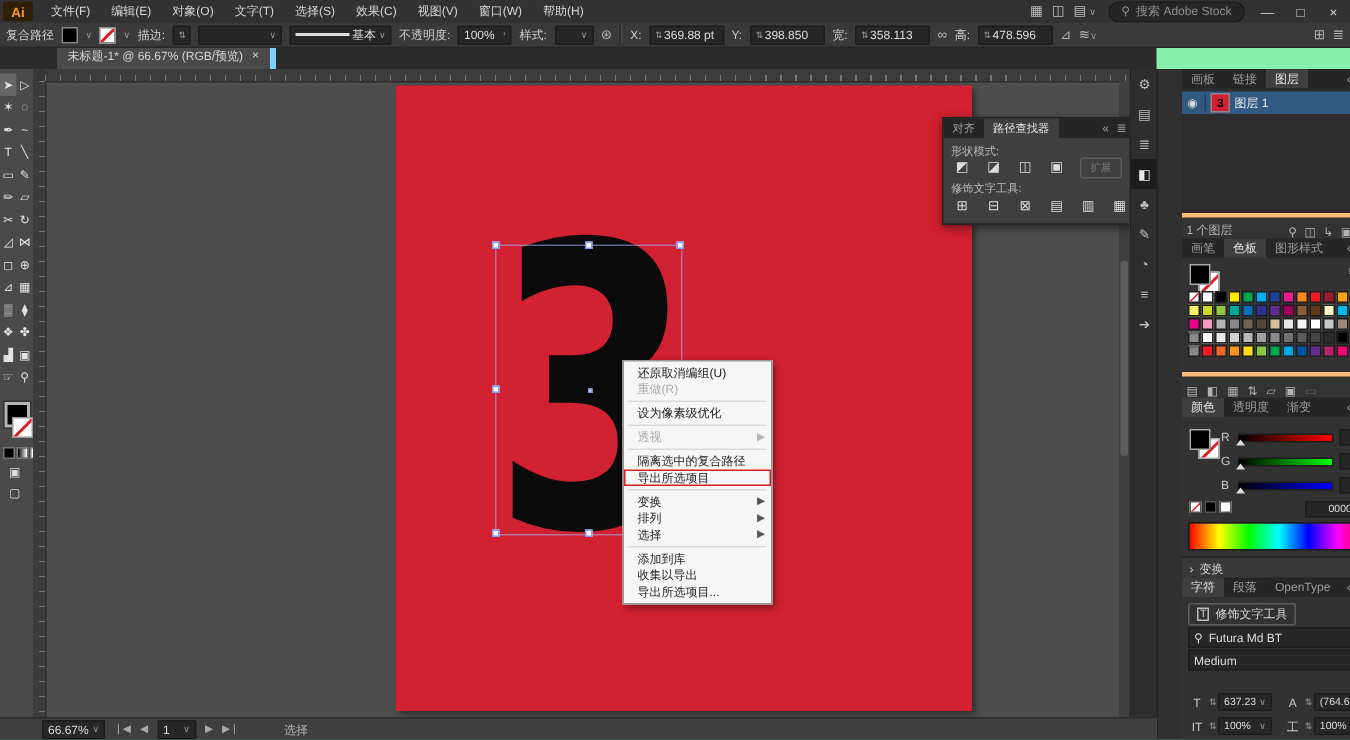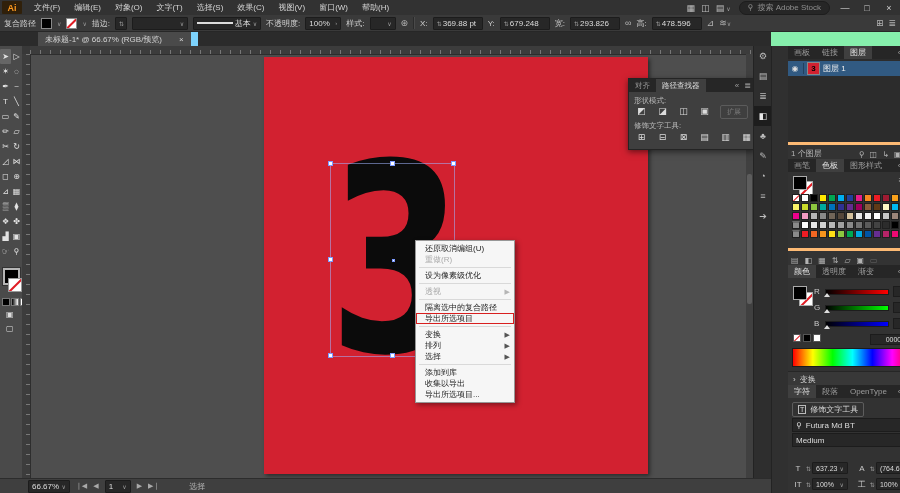--- a/index.html
+++ b/index.html
@@ -24,22 +24,22 @@
         align-items:center;padding:0 3px;height:11px;gap:2px;}
   .chev{color:#9a9a9a;font-size:6px;}
   .stp{color:#9a9a9a;font-size:6px;letter-spacing:-1px;}
   .sw{width:11px;height:11px;border:1px solid #8a8a8a;display:inline-block;box-sizing:border-box;}
   .sw.black{background:#000;}
   .sw.none{background:#fff;position:relative;overflow:hidden;}
   .sw.none:before{content:"";position:absolute;left:-2px;right:-2px;top:50%;height:2px;background:#e01c24;transform:rotate(-45deg);}
   .cbicon{color:#b5b5b5;font-size:9px;}
   .cbsep{width:1px;height:12px;background:#2b2b2b;border-right:1px solid #4a4a4a;}
   #tabbar{left:0;top:32px;width:771px;height:14px;background:#2b2b2b;}
-  .doctab{position:absolute;left:38px;top:0;height:14px;background:#4a4a4a;color:#d4d4d4;display:flex;align-items:center;
-          gap:17px;padding:0 7px;border-right:7px solid #7dd3fc;}
+  .doctab{position:absolute;left:38px;top:0;height:14px;background:#4a4a4a;color:#d4d4d4;display:flex;align-items:flex-start;
+          gap:6px;padding:0 7px;border-right:4px solid #7dd3fc;}
   
   #toolbar{left:0;top:46px;width:22px;height:432px;background:#4a4a4a;border-right:1px solid #3a3a3a;}
   #tool-grid{position:absolute;left:0;top:3px;width:22px;display:grid;grid-template-columns:11px 11px;}
   .tool{height:15px;display:flex;align-items:center;justify-content:center;color:#e2e2e2;font-size:8px;}
   .tool.act{background:#666;border-radius:1px;}
   .tb-fill{left:3px;top:222px;width:13px;height:13px;background:#000;border:2px solid #b5b5b5;box-shadow:0 0 0 1px #333;}
   .tb-stroke{left:8px;top:232px;width:12px;height:12px;background:#fff;border:1px solid #999;overflow:hidden;}
   .tb-stroke:before{content:"";position:absolute;left:-3px;width:20px;top:5px;height:2px;background:#e01c24;transform:rotate(-45deg);}
   .tb-mini{left:2px;top:252px;display:flex;gap:1px;}
   .tb-mini span{width:6px;height:6px;display:inline-block;border:1px solid #777;}
@@ -188,26 +188,26 @@
     <span class="cbicon">⊛</span>
     <span class="cbsep"></span>
     <span class="lbl">X:</span>
     <span class="well" style="width:42px">
         <span class="stp">⇅</span>
         <span>369.88 pt</span>
       </span>
     <span class="lbl">Y:</span>
     <span class="well" style="width:42px">
         <span class="stp">⇅</span>
-        <span>679.248</span>
+        <span>398.850</span>
       </span>
     <span class="lbl">宽:</span>
     <span class="well" style="width:42px">
         <span class="stp">⇅</span>
-        <span>293.826</span>
+        <span>358.113</span>
       </span>
     <span class="cbicon">∞</span>
     <span class="lbl">高:</span>
     <span class="well" style="width:42px">
         <span class="stp">⇅</span>
         <span>478.596</span>
       </span>
     <span class="cbicon">⊿</span>
     <span class="cbicon">≋<span class="chev">∨</span></span>
     <span style="margin-left:auto" class="cbicon">⊞</span>

